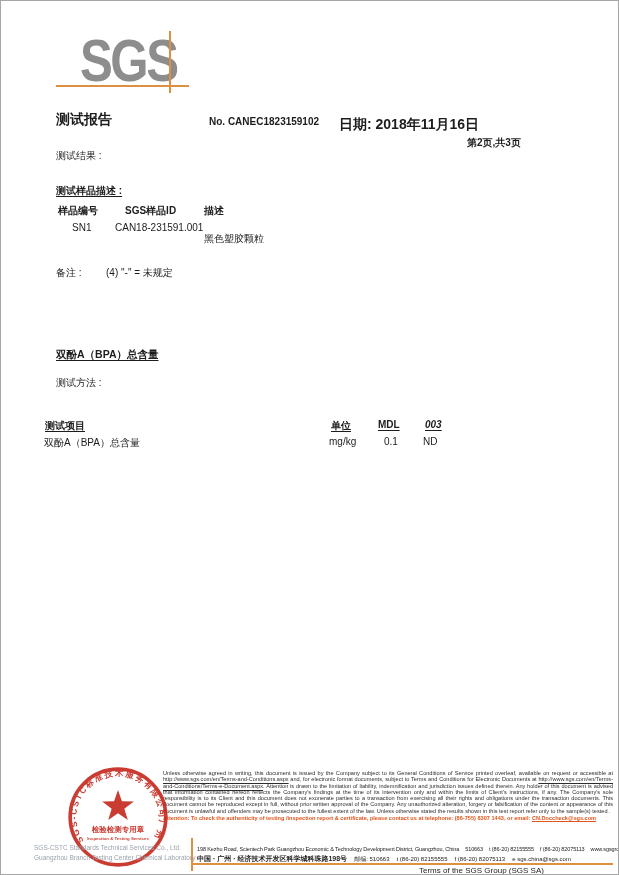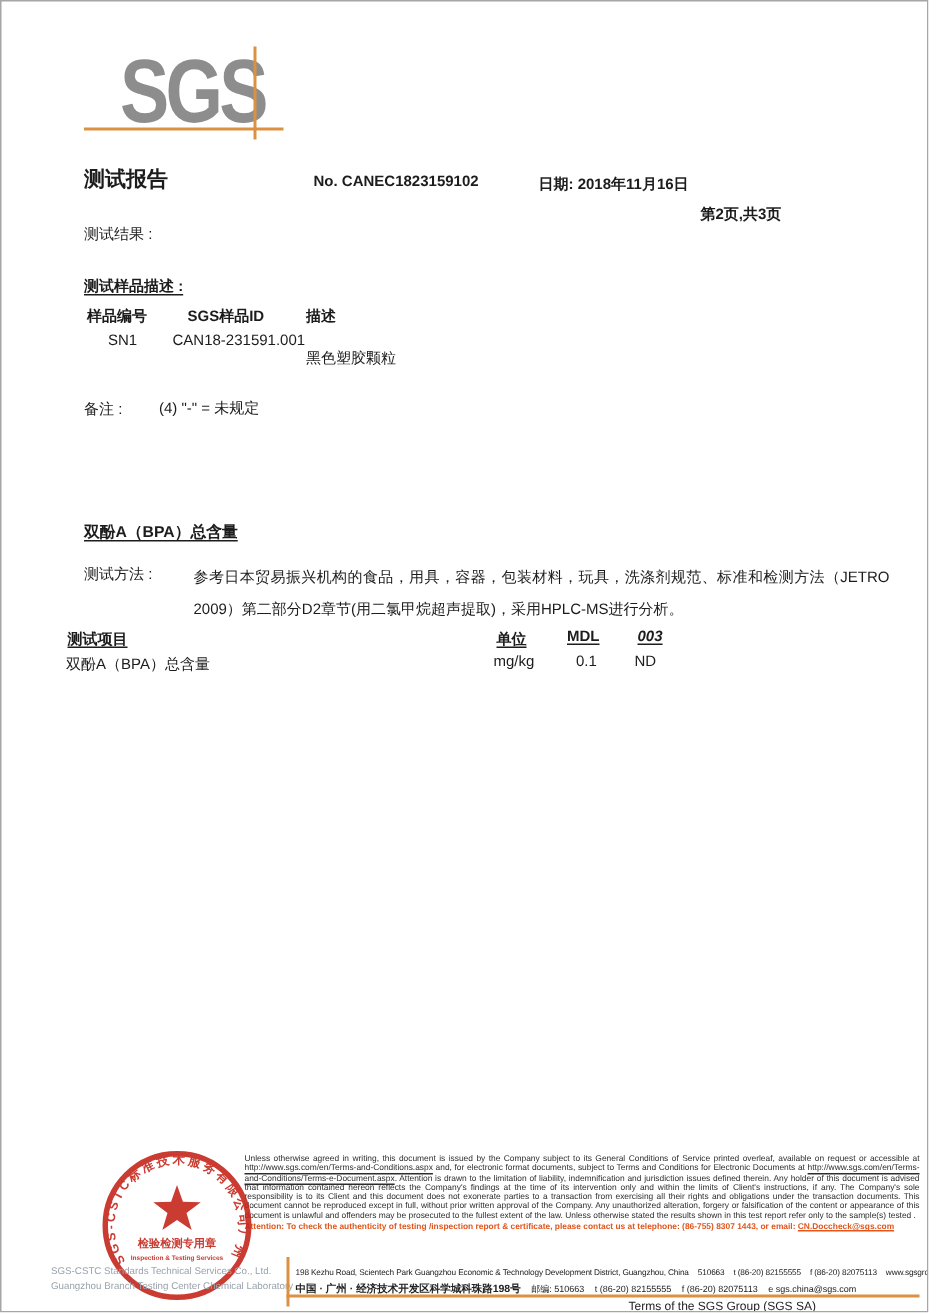--- a/index.html
+++ b/index.html
@@ -10,21 +10,21 @@
   }
   .abs{position:absolute;}
   
   .logo-text{position:absolute;left:79px;top:30px;font-size:60px;line-height:60px;
     font-weight:bold;color:#8d8d8d;letter-spacing:-3px;transform:scaleX(0.82);transform-origin:left top;}
   .logo-vline{position:absolute;left:168px;top:30px;width:2px;height:62px;background:#dc9142;}
   .logo-hline{position:absolute;left:55px;top:84px;width:133px;height:2px;background:#dc9142;}
   
   .title{left:55px;top:110px;font-size:14px;font-weight:bold;}
   .report-no{left:208px;top:115px;font-size:10px;font-weight:bold;}
-  .date{left:358px;top:115px;font-size:10px;font-weight:bold;}
+  .date{left:338px;top:115px;font-size:14px;font-weight:bold;}
   .page-info{left:466px;top:115px;font-size:10px;font-weight:bold;margin-top:20px;}
   .t10{font-size:10px;}
   .bold{font-weight:bold;}
   .und{text-decoration:underline;text-underline-offset:2px;}
   .ital{font-style:italic;}
   
   .results-label{left:55px;top:148px;}
   .sample-heading{left:55px;top:183px;}
   .s-col1{left:57px;top:203px;}
   .s-col2{left:124px;top:203px;}
@@ -87,21 +87,20 @@
     <div class="abs t10 s-val3">黑色塑胶颗粒</div>
   </div>
 
   <div class="abs t10 notes-heading">备注 :</div>
   <div class="abs notes-list">
     <div>(4) "-" = 未规定</div>
   </div>
 
   <div class="abs bold und bpa-heading">双酚A（BPA）总含量</div>
   <div class="abs t10 method-label">测试方法 :</div>
-  <div class="abs method-text">参考日本贸易振兴机构的食品，用具，容器，包装材料，玩具，洗涤剂规范、标准和检测方法（JETRO 2009）第二部分D2章节(用二氯甲烷超声提取)，采用HPLC-MS进行分析。</div>
 
   <div class="abs t10 bold und tt-col-item">测试项目</div>
   <div class="abs t10 bold und tt-col-unit">单位</div>
   <div class="abs t10 bold und tt-col-mdl">MDL</div>
   <div class="abs t10 bold und ital tt-col-sample">003</div>
   <div>
     <div class="abs t10 tt-item">双酚A（BPA）总含量</div>
     <div class="abs t10 tt-unit">mg/kg</div>
     <div class="abs t10 tt-mdl">0.1</div>
     <div class="abs t10 tt-val">ND</div>

